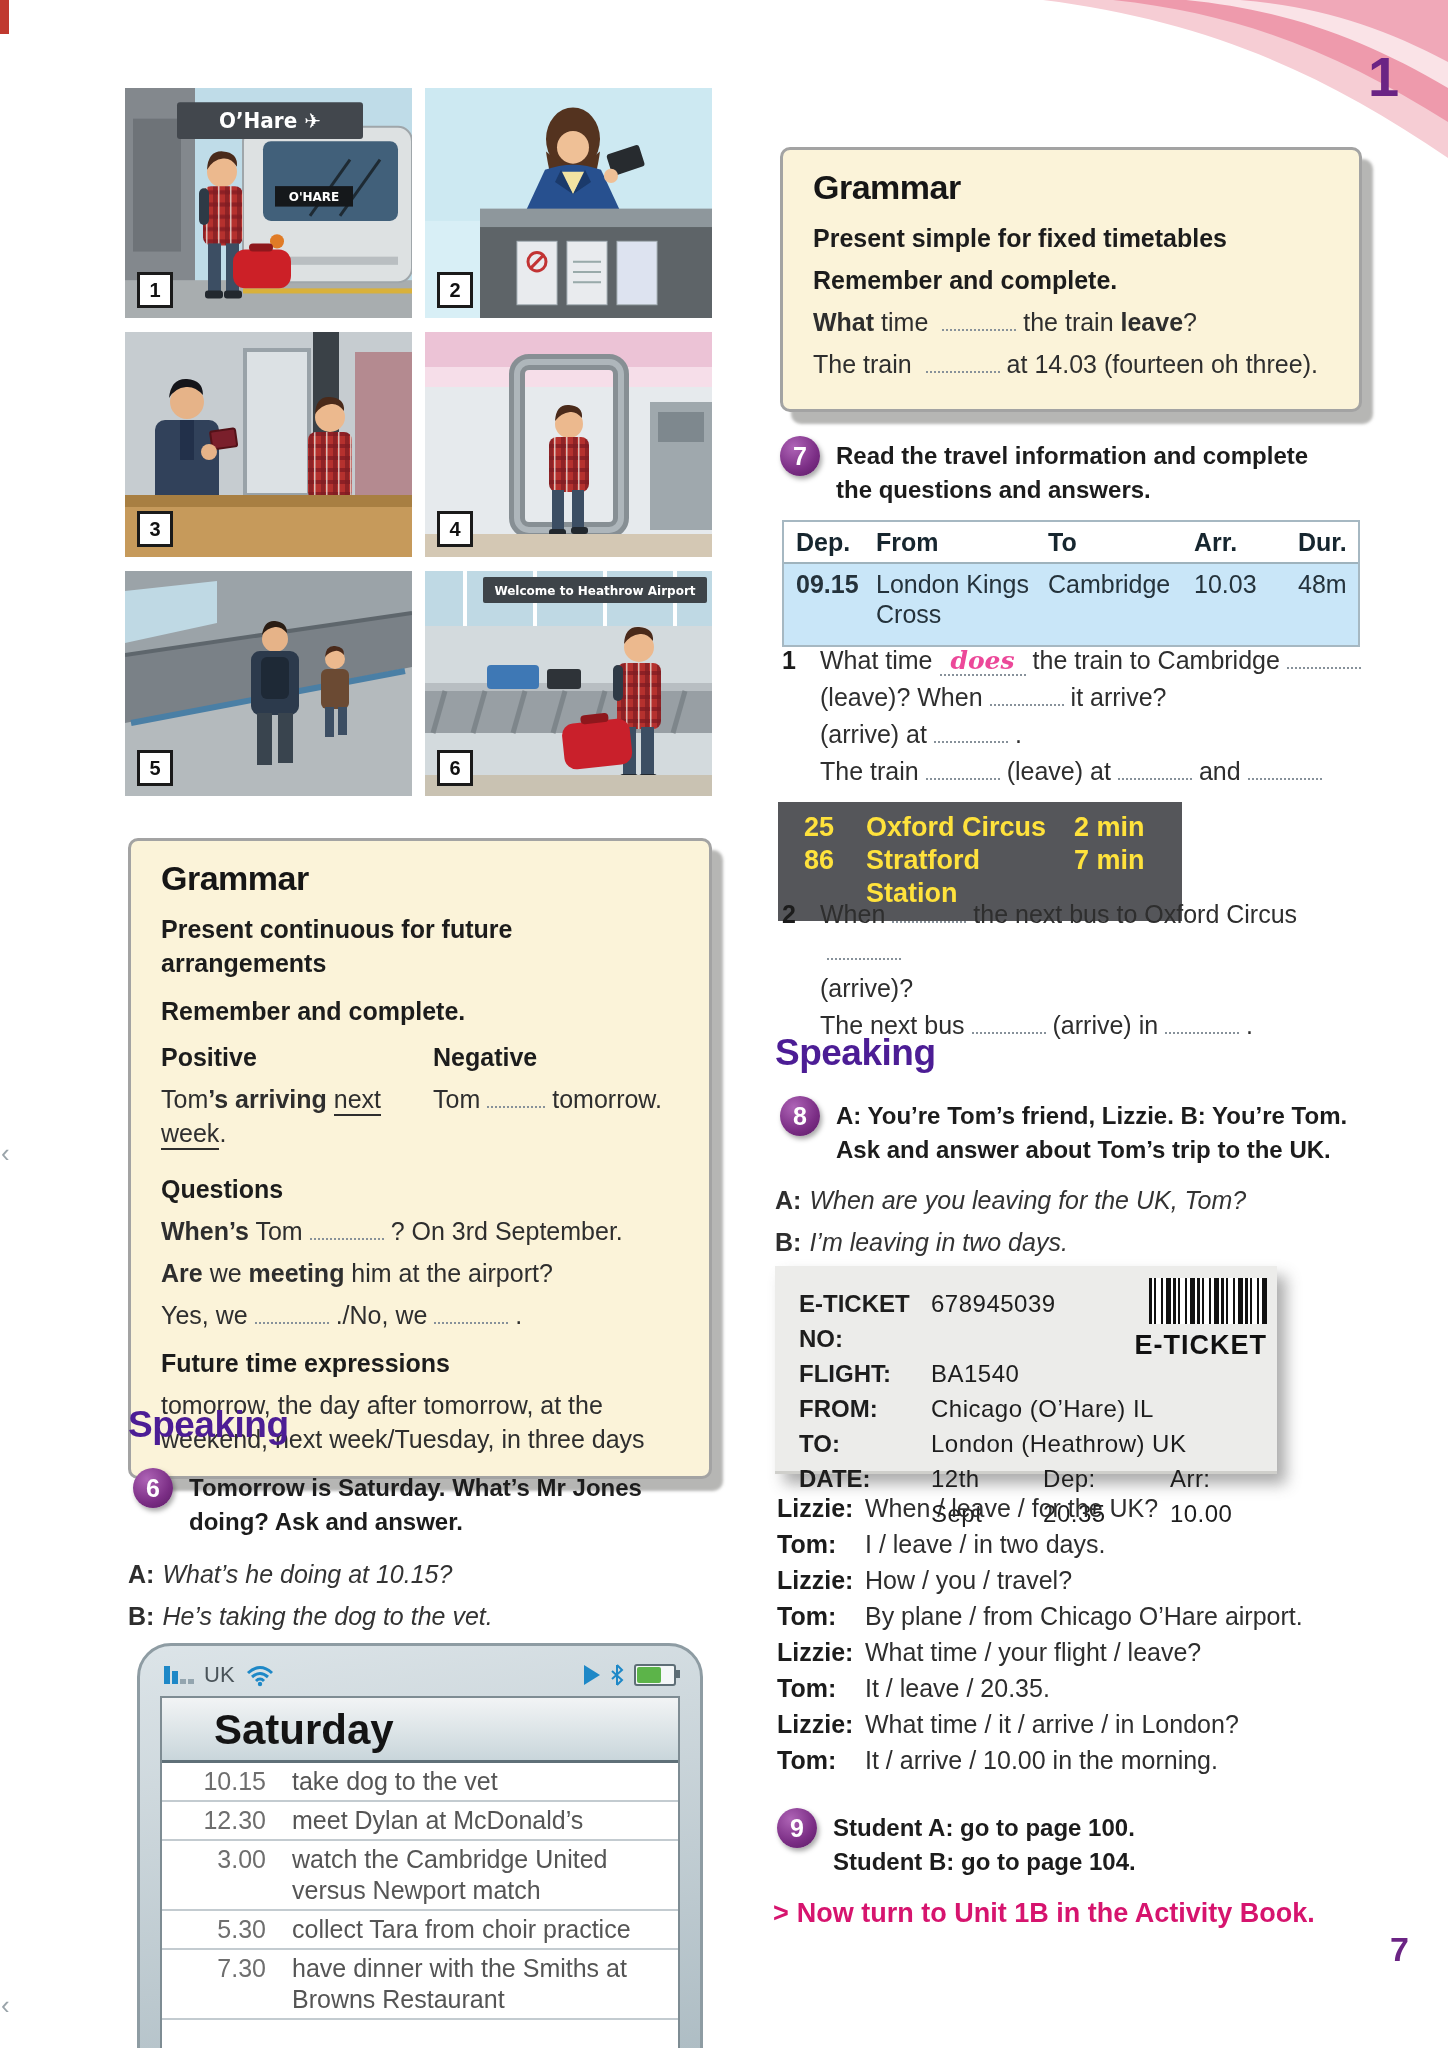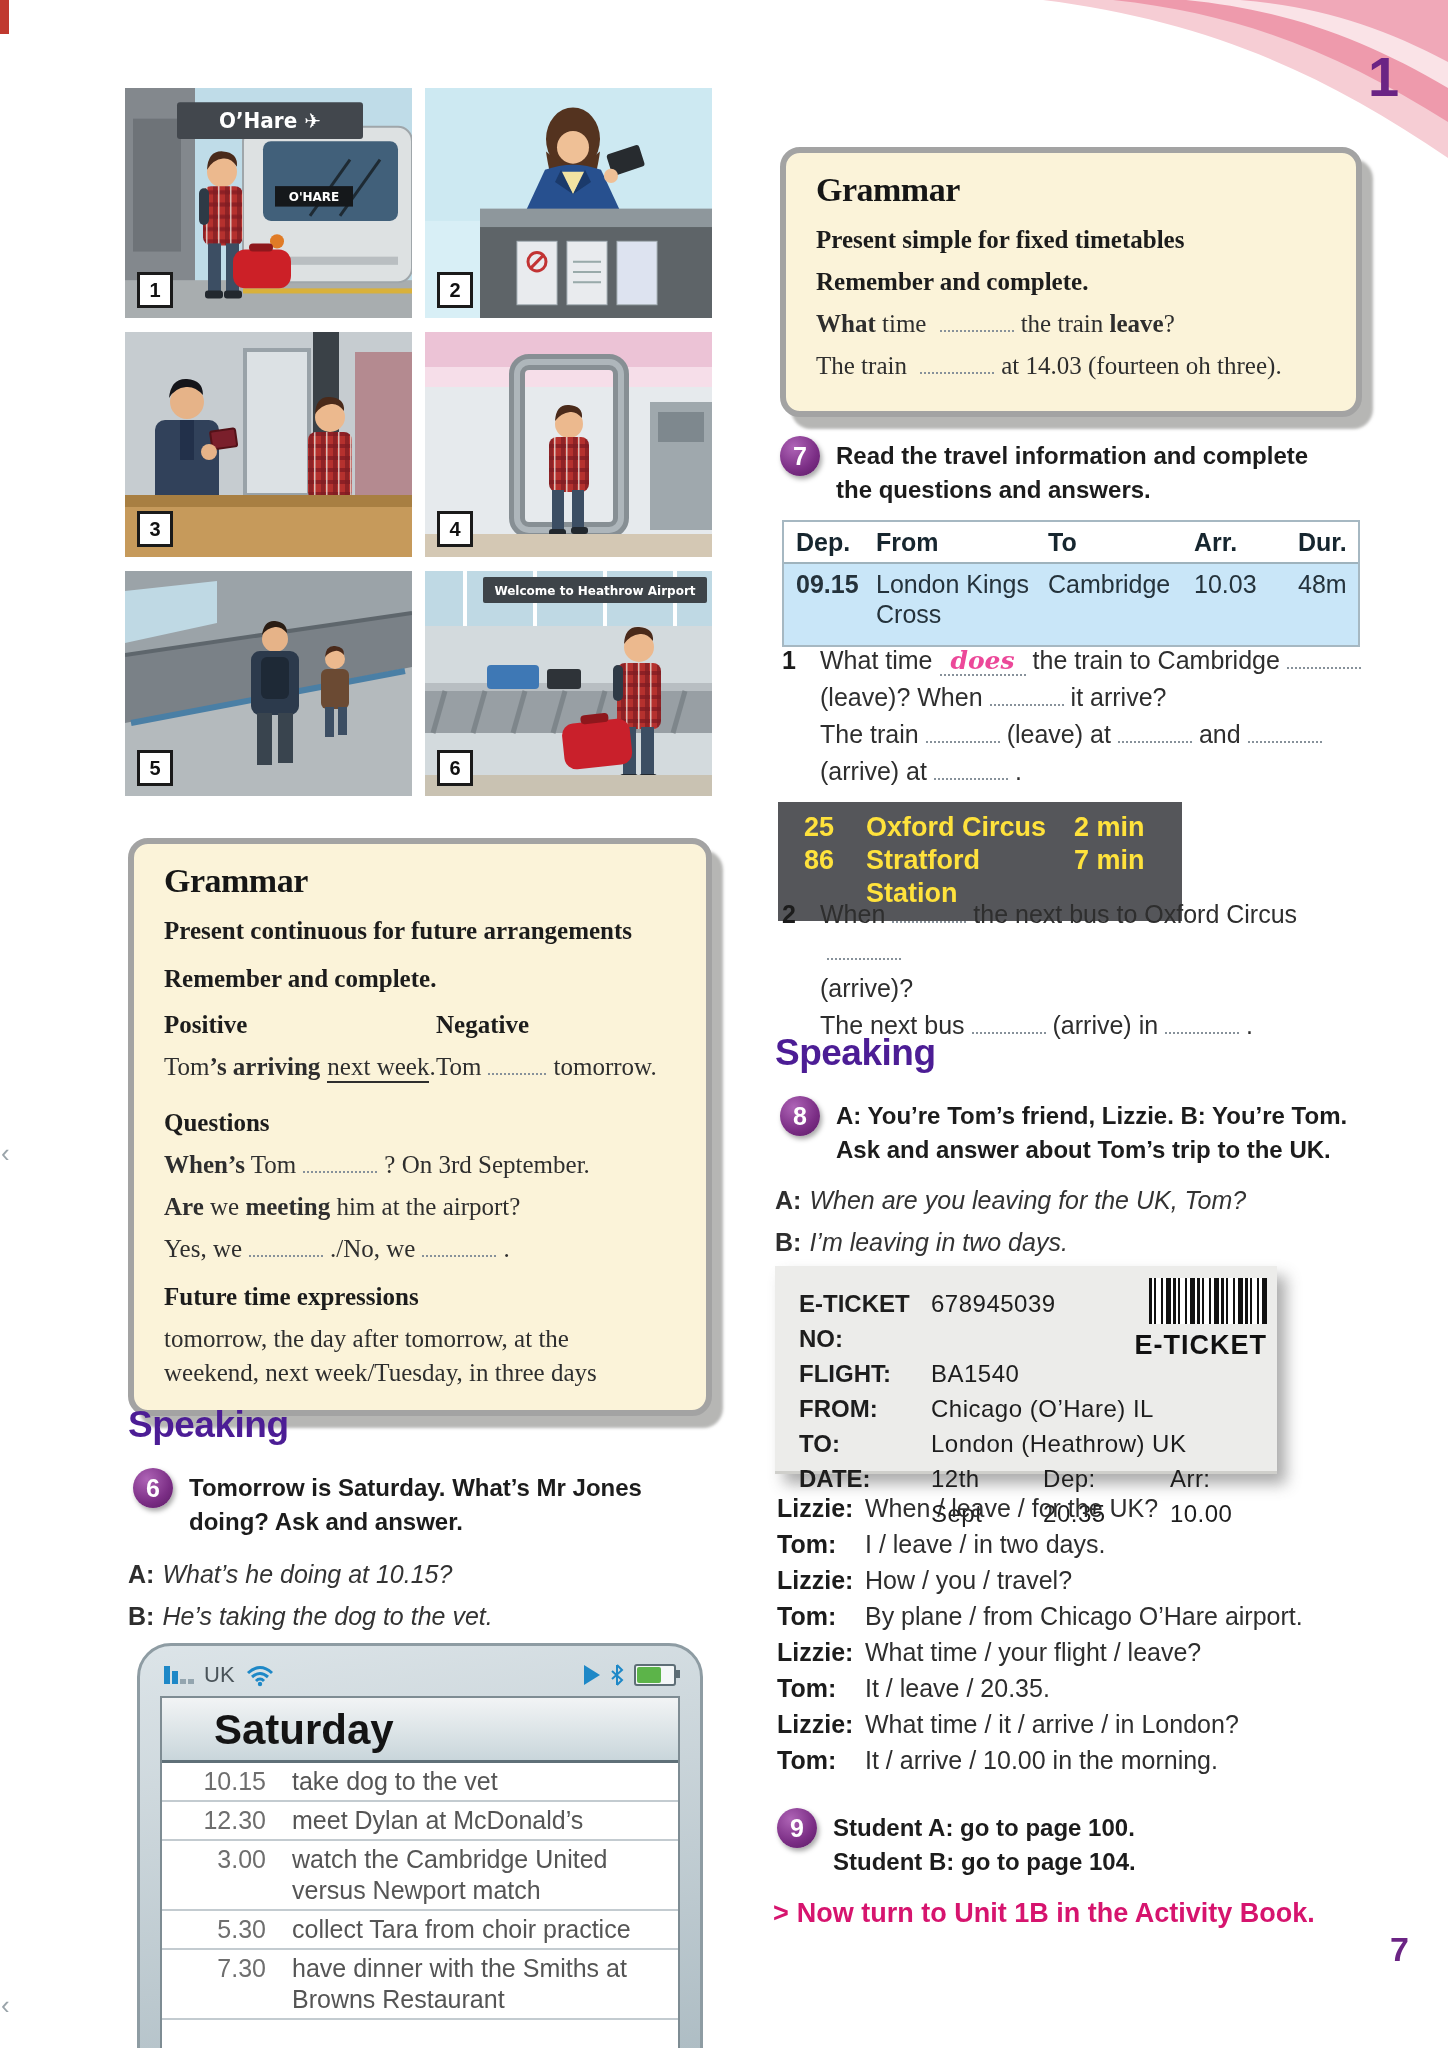--- a/index.html
+++ b/index.html
@@ -16,22 +16,22 @@
   
   .comic{position:absolute;left:125px;top:88px;width:587px;height:708px;display:grid;
          grid-template-columns:287px 287px;grid-template-rows:230px 225px 225px;gap:14px 13px;}
   .panel{position:relative;overflow:hidden;background:#cfd6da;}
   .panel svg{position:absolute;left:0;top:0;width:100%;height:100%;}
   .panel-num{position:absolute;left:12px;bottom:10px;width:30px;height:30px;background:#fff;
              border:3px solid #1a1a1a;display:flex;align-items:center;justify-content:center;
              font-weight:bold;font-size:20px;color:#111;}
 
   
-  .gbox{position:absolute;background:#FBF3D9;border:6px solid #a3a3a3;border-radius:20px;
-        box-shadow:11px 12px 3px rgba(122,122,118,.55);box-sizing:border-box;font-family:Liberation Serif, serif;}
+  .gbox{position:absolute;background:#FBF3D9;border:3px solid #a3a3a3;border-radius:10px;
+        box-shadow:11px 12px 3px rgba(122,122,118,.55);box-sizing:border-box;}
   .gbox .inner{padding:18px 28px 20px 30px;}
   .gbox h2{margin:0 0 14px 0;font-size:34px;font-weight:800;color:#161616;letter-spacing:-.5px;}
   .gbox p{margin:0 0 8px 0;font-size:25px;line-height:34px;}
   .b{font-weight:bold;color:#1c1c1c;}
   .gbox .gap{margin-top:14px;}
   .posneg{display:grid;grid-template-columns:272px 1fr;margin-top:12px;}
   .ul{border-bottom:2.5px solid #2e2e2e;padding-bottom:1px;margin-left:7px;}
 
   
   .bl{display:inline-block;width:74px;height:5px;border-bottom:2.5px dotted #87919A;margin:0 7px;}
@@ -361,22 +361,22 @@
         <span>10.03</span>
         <span>48m</span>
     </div>
   </div>
 
   <div class="q" id="q1" style="left:782px;top:642px;width:600px;">
     <span class="qnum">1</span>
     <div class="qlines">
       <div><span>What time</span><span class="bl filled">does</span><span>the train to Cambridge</span><span class="bl"></span></div>
       <div><span>(leave)? When</span><span class="bl"></span><span>it arrive?</span></div>
+      <div><span>(arrive) at</span><span class="bl"></span><span>.</span></div>
       <div><span>The train</span><span class="bl"></span><span>(leave) at</span><span class="bl"></span><span>and</span><span class="bl"></span></div>
-      <div><span>(arrive) at</span><span class="bl"></span><span>.</span></div>
     </div>
   </div>
 
   <div class="busboard">
     <div class="busrow">
       <span>25</span>
         <span>Oxford Circus</span>
         <span class="btime">2 min</span>
     </div>
     <div class="busrow">

